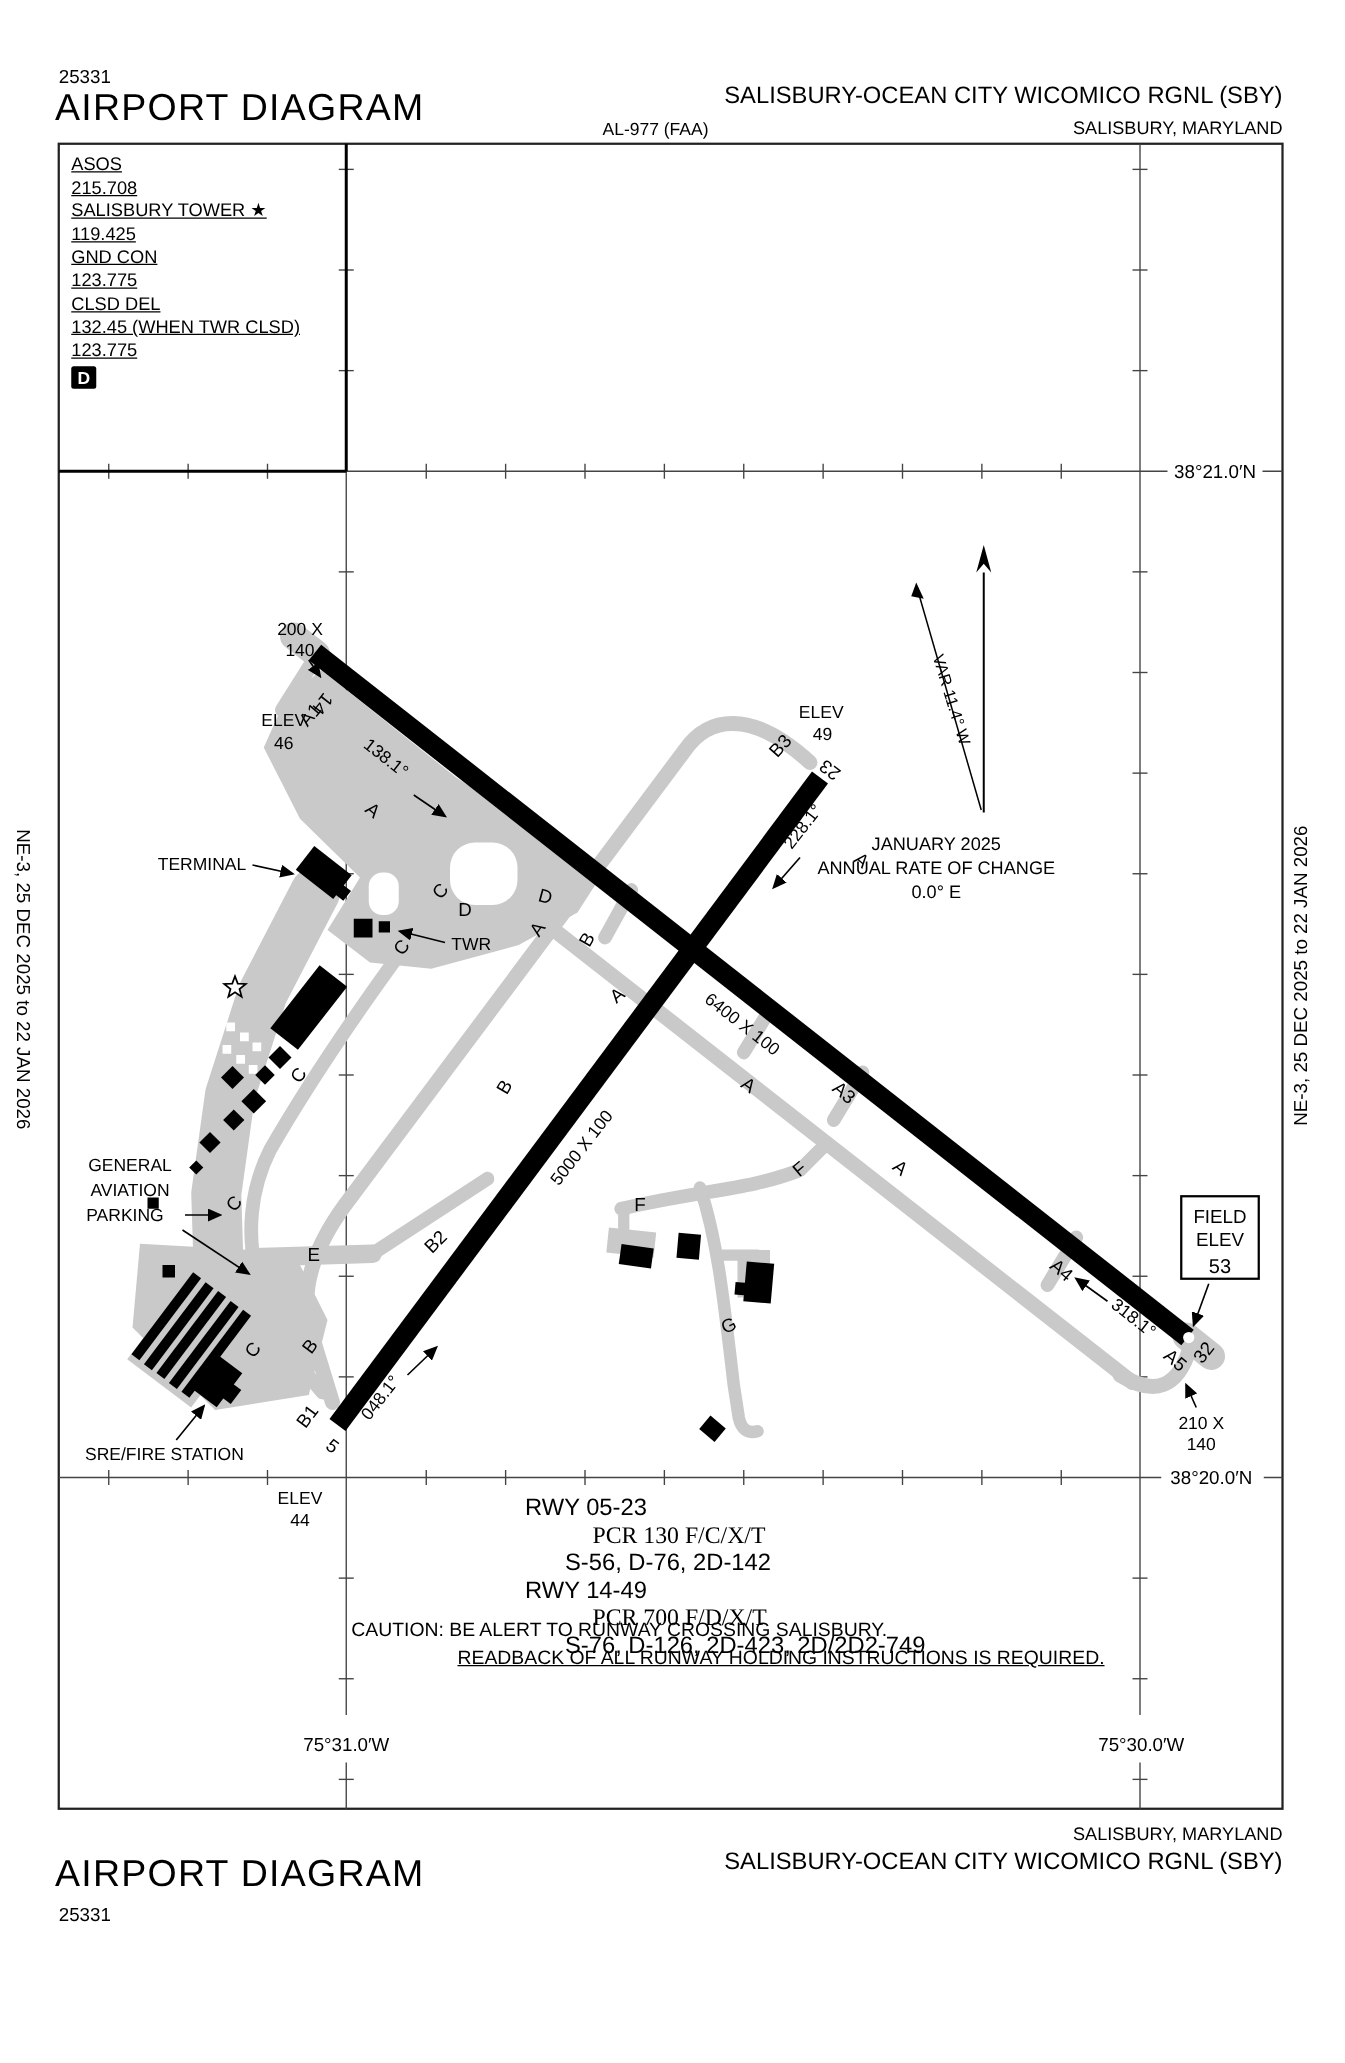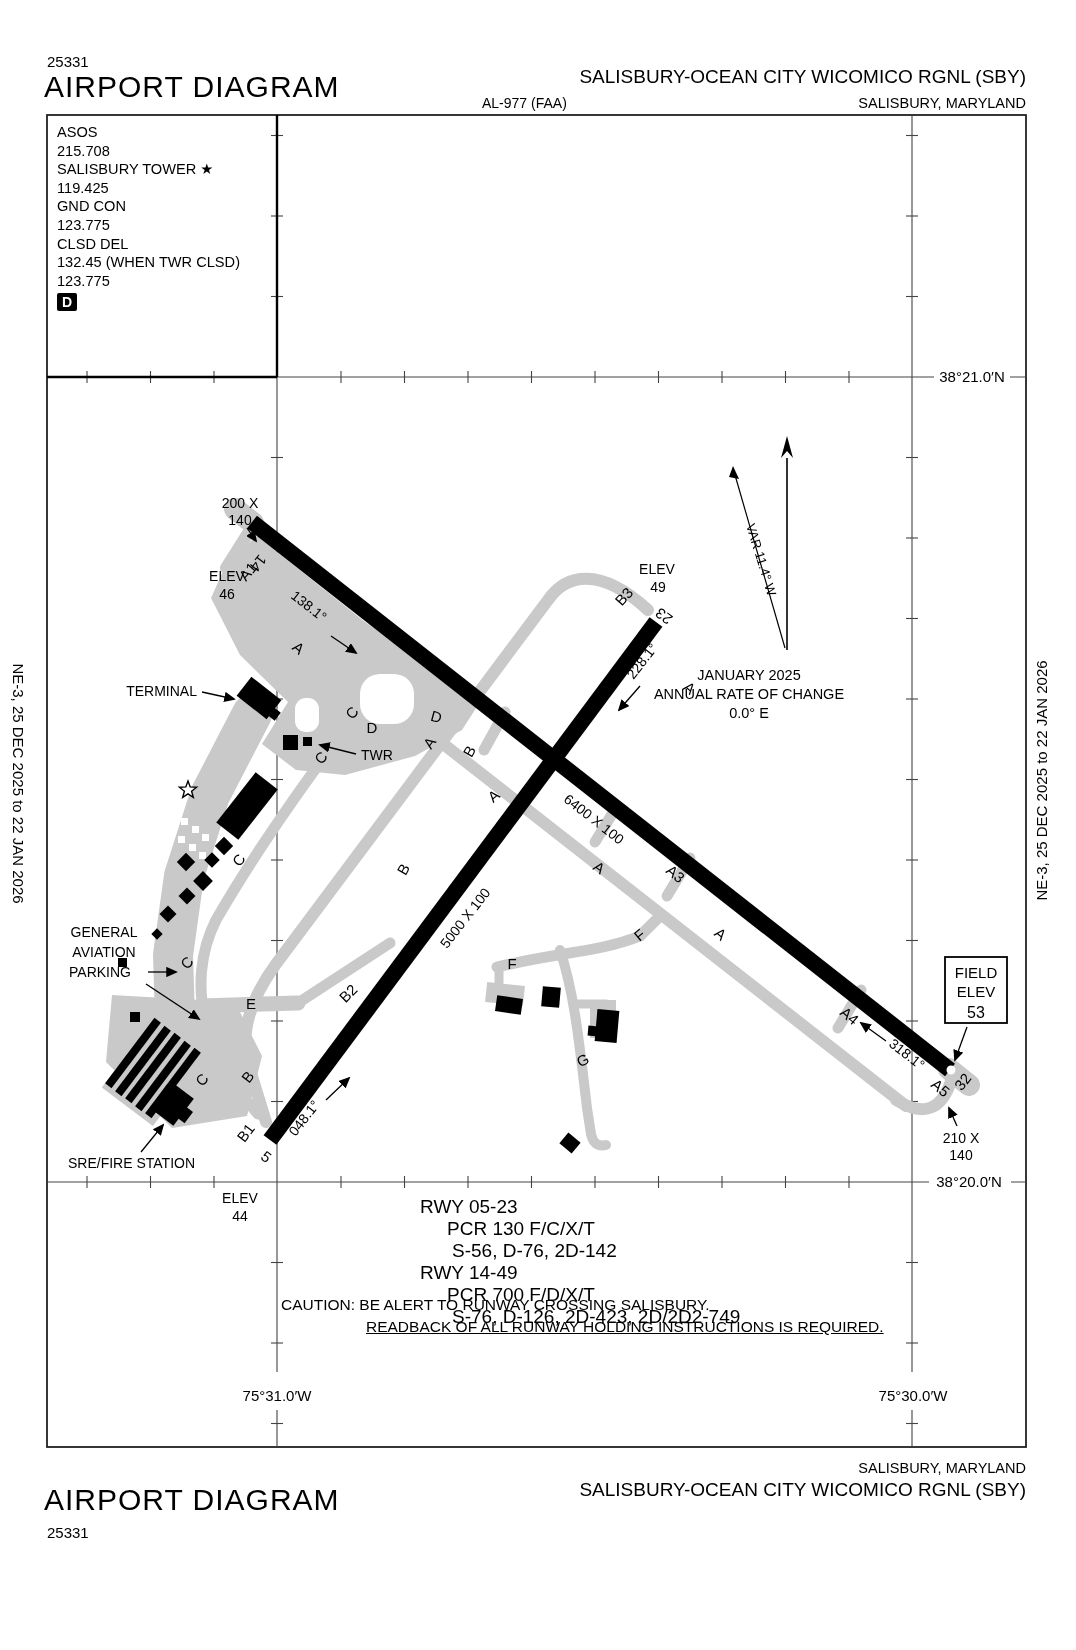--- a/index.html
+++ b/index.html
@@ -8,31 +8,31 @@
   .abs{position:absolute;white-space:nowrap;}
   .hdr-num{left:47px;top:53px;font-size:15px;}
   .hdr-title{left:44px;top:70px;font-size:30px;letter-spacing:1px;}
   .hdr-apt{right:50px;top:66px;font-size:19px;}
   .hdr-al{left:482px;top:95px;font-size:14px;}
   .hdr-city{right:50px;top:95px;font-size:14.5px;}
   .ftr-title{left:44px;top:1483px;font-size:30px;letter-spacing:1px;}
   .ftr-num{left:47px;top:1524px;font-size:15px;}
   .ftr-city{right:50px;top:1460px;font-size:14.5px;}
   .ftr-apt{right:50px;top:1479px;font-size:19px;}
-  .comm{left:57px;top:123px;font-size:14.6px;line-height:18.6px;}
+  .comm{left:57px;top:123px;font-size:14.6px;line-height:18.6px;text-decoration:underline;}
   .datis{display:inline-block;margin-top:3px;background:#000;color:#fff;font-weight:bold;
          font-size:14px;width:20px;height:18px;text-align:center;line-height:18px;border-radius:2px;}
   .margin-left{left:-142px;top:775px;width:320px;text-align:center;font-size:15px;
                transform:rotate(90deg);transform-origin:center;}
   .margin-right{left:881px;top:772px;width:320px;text-align:center;font-size:15px;
                 transform:rotate(-90deg);transform-origin:center;}
   .caution{left:281px;top:1294px;font-size:15.5px;line-height:22px;}
   .caution .c2{margin-left:85px;text-decoration:underline;}
   .rwyinfo{left:420px;top:1196px;font-size:19px;line-height:22px;}
-  .rwyinfo .i1{margin-left:27px;}
+  .rwyinfo .i1{margin-left:54px;font-family:Liberation Serif, serif;}
   .rwyinfo .i2{margin-left:32px;}
   svg text{font-family:"Liberation Sans",sans-serif;fill:#000;}
 </style>
 </head>
 <body>
 
 <div class="page">
 
   <svg width="1076" height="1650" viewBox="0 0 1076 1650" style="position:absolute;left:0;top:0;">
     <defs>

